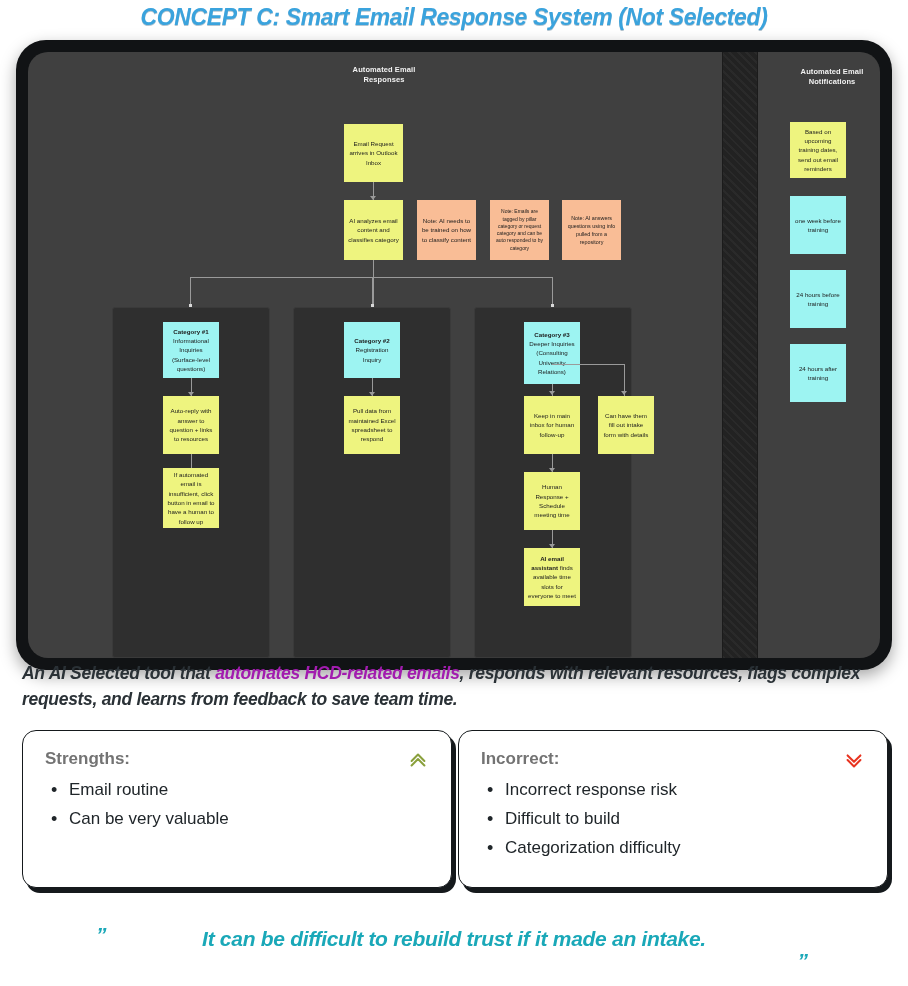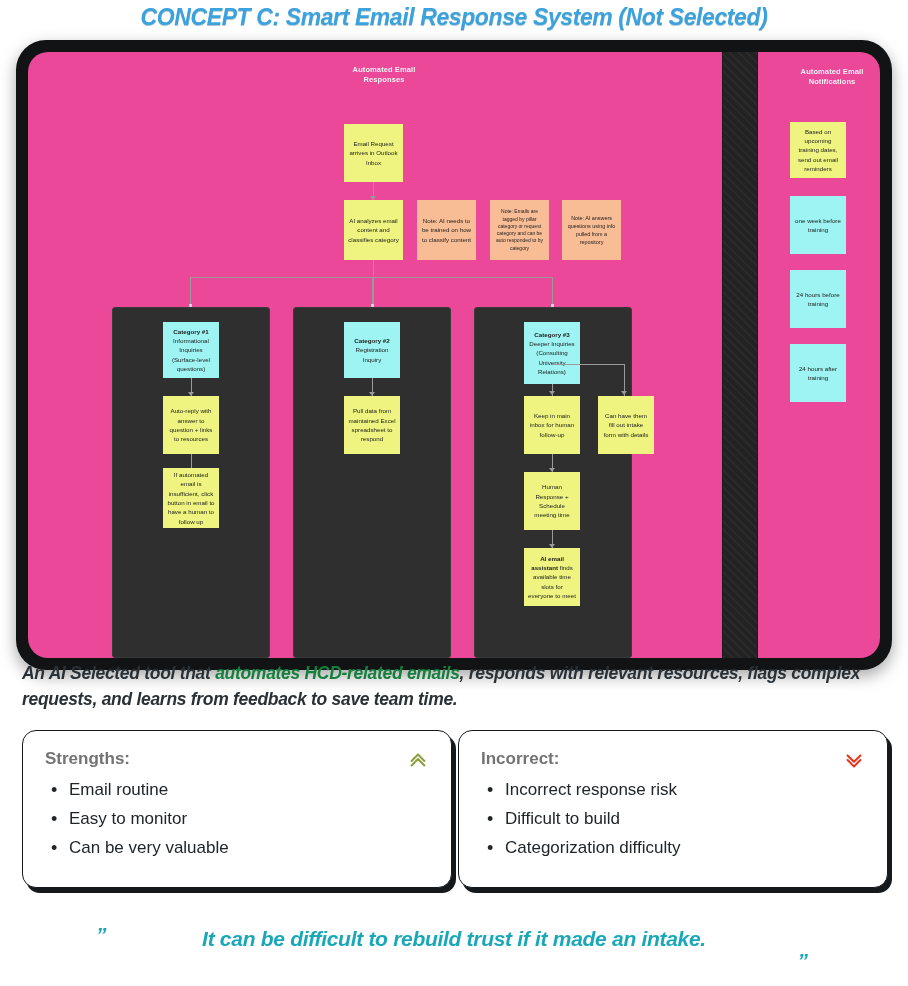--- a/index.html
+++ b/index.html
@@ -44,21 +44,21 @@
     height: 630px;
     background: #111315;
     border-radius: 30px;
     box-shadow: 0 6px 16px rgba(0,0,0,0.35);
     padding: 12px;
   }
   .board-screen {
     position: relative;
     width: 100%;
     height: 100%;
-    background: #ec4899;
+    background: #404040;
     border-radius: 20px;
     overflow: hidden;
   }
 
   
   .board-spine {
     position: absolute;
     left: 694px;
     top: 0;
     width: 36px;
@@ -141,21 +141,21 @@
     top: 660px;
     width: 866px;
     font-size: 17.5px;
     font-style: italic;
     font-weight: 600;
     line-height: 1.5;
     letter-spacing: -0.3px;
     color: #2a3136;
   }
   .description .hl {
-    color: #15803d;
+    color: #a21caf;
     font-weight: 700;
     font-style: italic;
   }
 
   
   .sw-card {
     position: absolute;
     top: 730px;
     width: 430px;
     height: 158px;
@@ -366,21 +366,20 @@
   </div>
 
   <div class="sw-card left">
     <div class="sw-title">Strengths:</div>
     <svg class="chev" viewBox="0 0 24 24" fill="none" stroke="#8aa03c" stroke-width="2.2" stroke-linecap="round" stroke-linejoin="round">
       <polyline points="5,13 12,6 19,13"></polyline>
       <polyline points="5,18 12,11 19,18"></polyline>
     </svg>
     <ul class="sw-list">
       <li>Email routine</li>
-      <li>Easy to monitor</li>
       <li>Can be very valuable</li>
     </ul>
   </div>
 
   <div class="sw-card right">
     <div class="sw-title">Incorrect:</div>
     <svg class="chev" viewBox="0 0 24 24" fill="none" stroke="#e8331f" stroke-width="2.2" stroke-linecap="round" stroke-linejoin="round">
       <polyline points="5,7 12,14 19,7"></polyline>
       <polyline points="5,12 12,19 19,12"></polyline>
     </svg>

